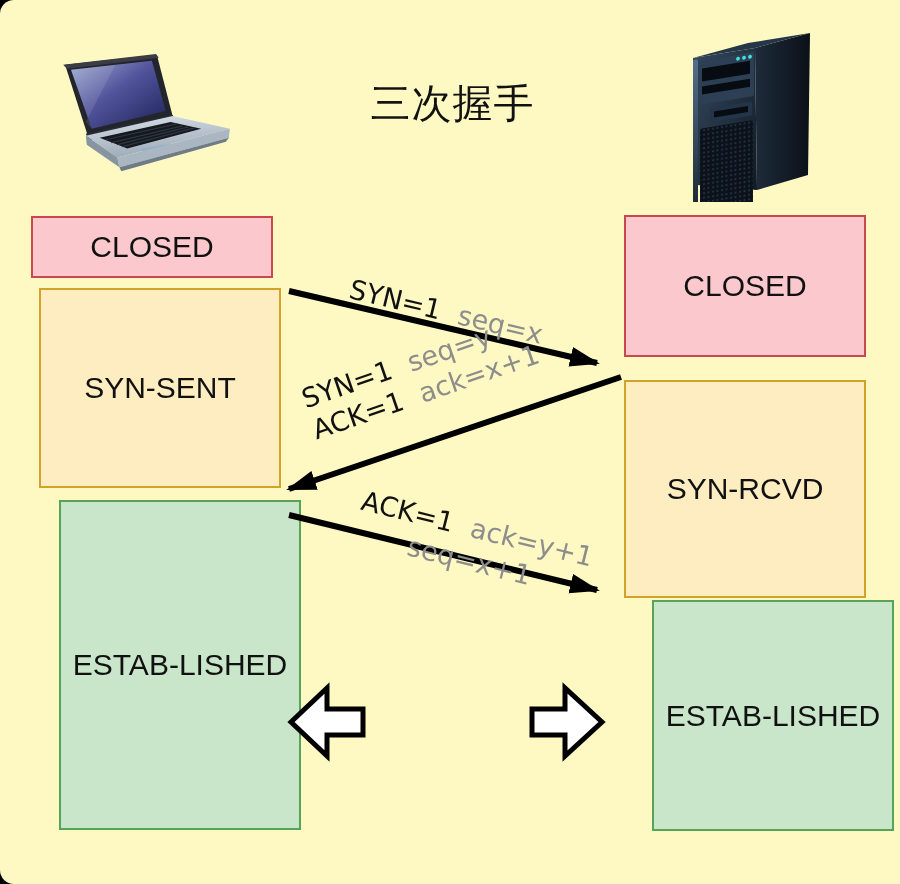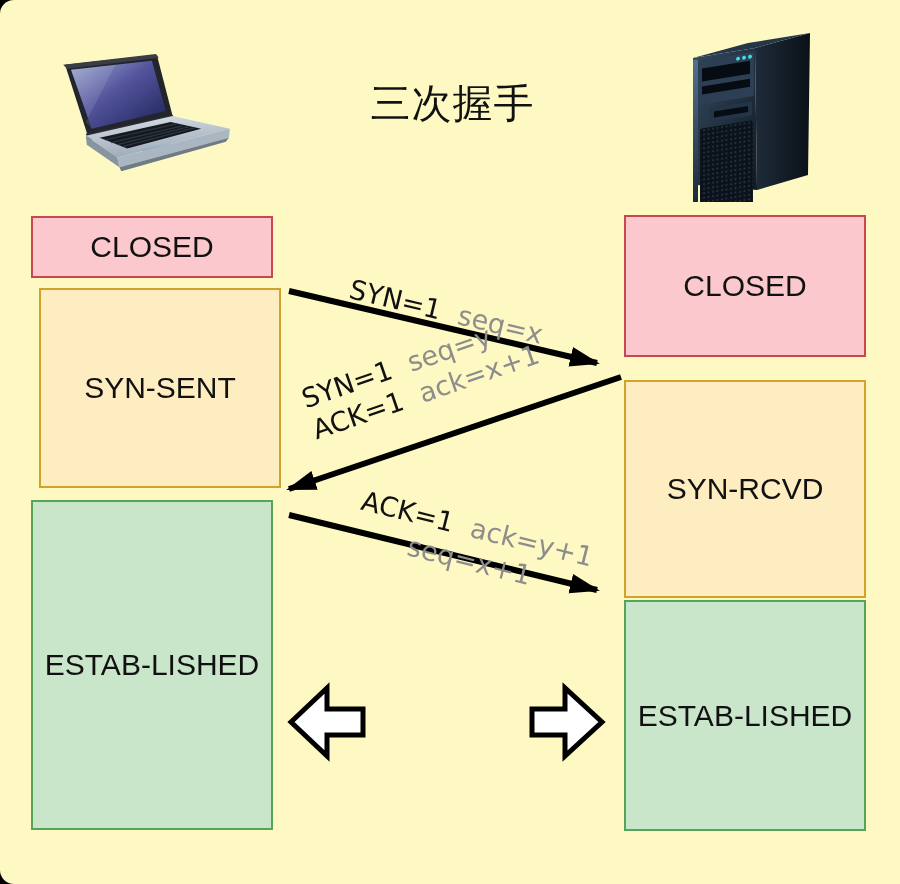--- a/index.html
+++ b/index.html
@@ -30,21 +30,21 @@
     align-items: center;
     justify-content: center;
     font-family: Liberation Sans, sans-serif;
     font-size: 30px;
     color: #111;
     box-sizing: border-box;
     white-space: nowrap;
   }
   .state-closed   { background: #fbc9cd; border: 2.5px solid #c9474e; }
   .state-handshake{ background: #fdedc0; border: 2.5px solid #d1a32b; }
-  .state-estab    { background: #c9e5ca; border: 2.5px solid #55a457; }
+  .state-estab    { background: #c9e5ca; border: 2.5px solid #55a457; margin-left: 28px; }
 
   
   #client-closed    { left: 31px;  top: 216px; width: 242px; height: 62px;  }
   #client-syn-sent  { left: 31px;  top: 288px; width: 242px; height: 200px; margin-left: 8px; }
   #client-estab     { left: 31px;  top: 500px; width: 242px; height: 330px; }
   
   #server-closed    { left: 624px; top: 215px; width: 242px; height: 142px; }
   #server-syn-rcvd  { left: 624px; top: 380px; width: 242px; height: 218px; }
   #server-estab     { left: 624px; top: 600px; width: 242px; height: 231px; }
 

